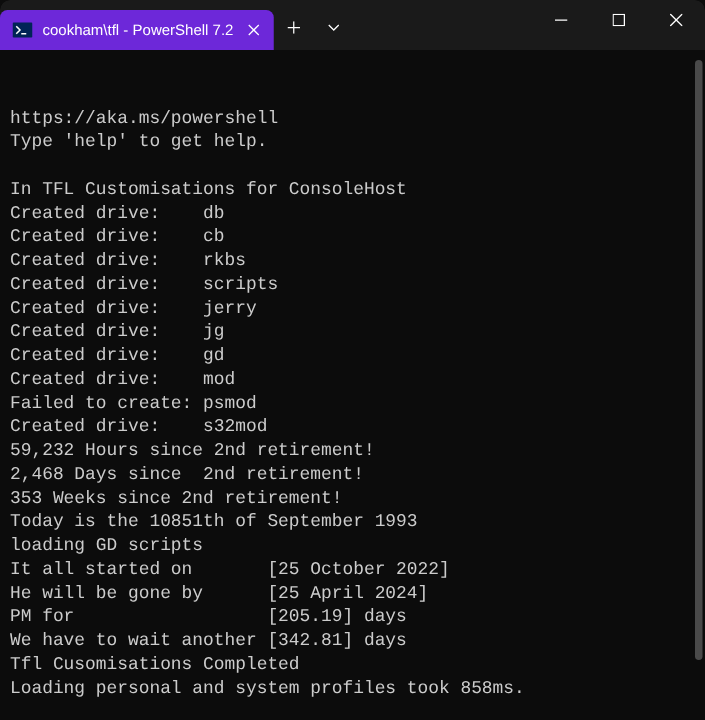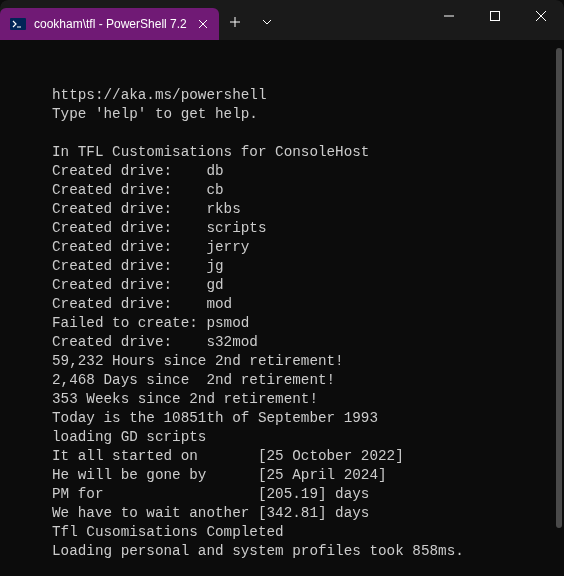--- a/index.html
+++ b/index.html
@@ -17,21 +17,21 @@
     }
     .titlebar {
       height: 40px;
       background: #1a1a1a;
       display: flex;
       align-items: center;
       border-radius: 8px 8px 0 0;
     }
     .tab {
       height: 32px;
-      background: #701a75;
+      background: #6d28d9;
       display: flex;
       align-items: center;
       padding: 0 8px 0 10px;
       margin-top: 8px;
       border-radius: 6px 6px 0 0;
       gap: 8px;
       min-width: 200px;
     }
     .tab-icon {
       width: 16px;
@@ -94,21 +94,20 @@
     .terminal {
       padding: 8px 8px 8px 8px;
       color: #cccccc;
       font-size: 14.3px;
       line-height: 19px;
       white-space: pre;
       position: relative;
     }
     .line {
       display: block;
-      margin-left: 44px;
     }
     .scrollbar {
       position: absolute;
       right: 2px;
       top: 48px;
       width: 6px;
       height: 480px;
       background: #4a4a4a;
       border-radius: 3px;
     }

